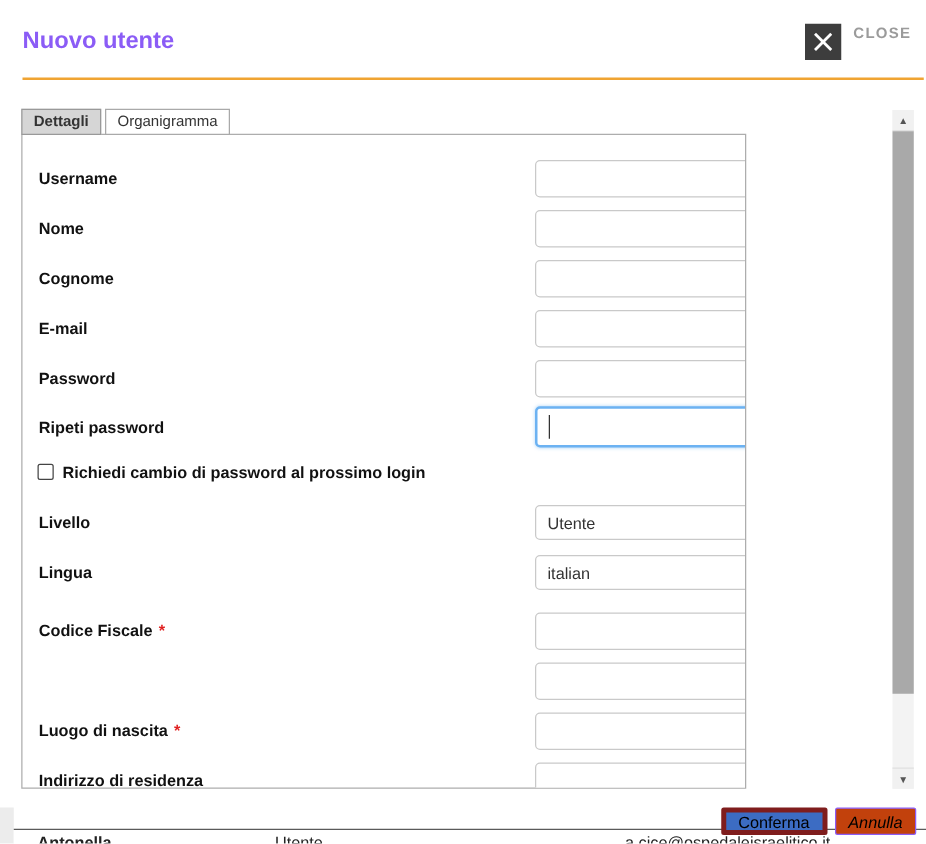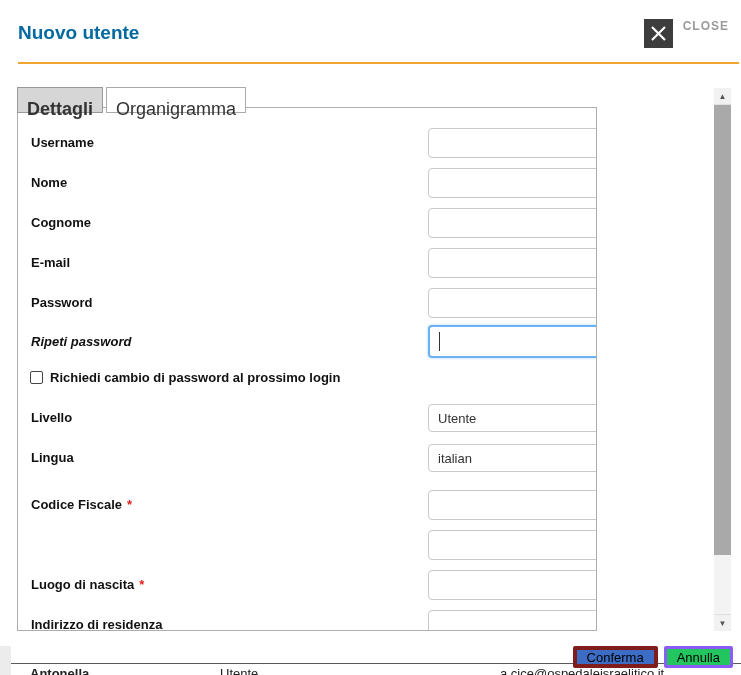--- a/index.html
+++ b/index.html
@@ -1,45 +1,45 @@
 <!DOCTYPE html>
 <html><head>
 <meta charset="utf-8">
 <style>
   * { box-sizing: border-box; margin: 0; padding: 0; }
   html,body { width:741px; height:675px; overflow:hidden; background:#fff;
               font-family:"Liberation Sans", sans-serif; }
   .viewport { position:relative; width:741px; height:675px; background:#fff; overflow:hidden; }
 
   
-  .modal-title { position:absolute; left:18px; top:22px; font-size:19px; font-weight:bold; color:#0369a1; }
+  .modal-title { position:absolute; left:18px; top:22px; font-size:19px; font-weight:bold; color:#8b5cf6; }
   .close-group { position:absolute; right:12px; top:19px; display:flex; align-items:flex-start; gap:10px; }
   .close-box { width:29px; height:29px; background:#3d3d3d; display:flex; align-items:center; justify-content:center; cursor:pointer; }
   .close-label { font-size:12px; font-weight:bold; color:#9b9b9b; letter-spacing:1px; cursor:pointer; }
   .header-divider { position:absolute; left:18px; top:62px; width:721px; height:2px; background:#F0A432; }
 
   
   .tabs { position:absolute; left:17px; top:87px; display:flex; z-index:3; }
-  .tab { height:21px; line-height:19px; padding:12px 9px; font-size:18px; color:#333;
+  .tab { height:21px; line-height:19px; padding:0 9px; font-size:12px; color:#333;
          border:1px solid #a9a9a9; background:#fff; margin-right:3px; cursor:pointer; }
   .tab.active { background:#d6d6d6; font-weight:bold; border-color:#999; }
 
   
   .panel { position:absolute; left:17px; top:107px; width:580px; height:524px;
            border:1px solid #adadad; background:#fff; overflow:hidden; z-index:2; }
   .row { position:absolute; left:0; width:100%; height:30px; }
   .lbl { position:absolute; left:13px; top:0; line-height:30px; font-size:13px; font-weight:bold; color:#111; }
   .req { color:#e02020; margin-left:5px; font-weight:bold; }
   .inp { position:absolute; left:410px; top:0; width:278px; height:30px; border:1px solid #c9c9c9;
          border-radius:4px; padding:0 9px; font-size:13px; color:#333; background:#fff; outline:none;
          font-family:"Liberation Sans", sans-serif; }
   .inp.focused { border:2px solid #6cb2f2; height:33px; box-shadow:0 0 3px rgba(108,178,242,.55); }
   .caret { position:absolute; left:421px; top:7px; width:1px; height:19px; background:#333; }
   .row.focus-row { height:34px; }
-  .row.focus-row .lbl { line-height:34px;font-style:italic; }
+  .row.focus-row .lbl { line-height:34px; }
 
   .sel { position:absolute; left:410px; top:0; width:278px; height:28px; border:1px solid #c9c9c9;
          border-radius:4px; padding:0 26px 0 9px; font-size:13px; color:#333; background:#fff;
          display:flex; align-items:center; cursor:pointer; }
   .chev { position:absolute; right:11px; top:9px; width:8px; height:8px;
           border-right:2px solid #555; border-bottom:2px solid #555; transform:rotate(45deg) scaleY(.8); }
 
   .chkrow { height:16px; }
   .cbx { position:absolute; left:12px; top:1px; width:13px; height:13px; border:1px solid #444;
          background:#fff; border-radius:2px; cursor:pointer; }
@@ -51,21 +51,21 @@
             font-size:8px; text-align:center; line-height:17px; cursor:pointer; }
   .sb-up { top:0; border-bottom:1px solid #e0e0e0; }
   .sb-down { bottom:0; border-top:1px solid #e0e0e0; }
   .sb-thumb { position:absolute; left:0; top:17px; width:17px; height:450px; background:#a9a9a9; cursor:pointer; }
 
   
   .footer { position:absolute; right:8px; top:646px; display:flex; gap:6px; z-index:5; }
   .btn { height:22px; font-size:13px; padding:0 10px; cursor:pointer; border-radius:2px;
          font-family:"Liberation Sans", sans-serif; }
   .btn-primary { background:#3c6cc3; border:4px solid #7f1d1d; color:#000; }
-  .btn-secondary { background:#22c55e; border:3px solid #8b5cf6; color:#000; }
+  .btn-secondary { background:#c2410c; border:1px solid #8b5cf6; color:#000;font-style:italic; }
 
   
   .bg-strip { position:absolute; left:0; top:646px; width:11px; height:29px; background:#ececec; }
   .bg-row { position:absolute; left:11px; top:663px; width:730px; height:12px;
             border-top:1px solid #5a5a5a; background:#fff; overflow:hidden; }
   .bg-cell { position:absolute; top:2px; font-size:13px; color:#222; }
   .bg-name { left:19px; font-weight:bold; }
   .bg-role { left:209px; }
   .bg-email { left:489px; }
 </style>

